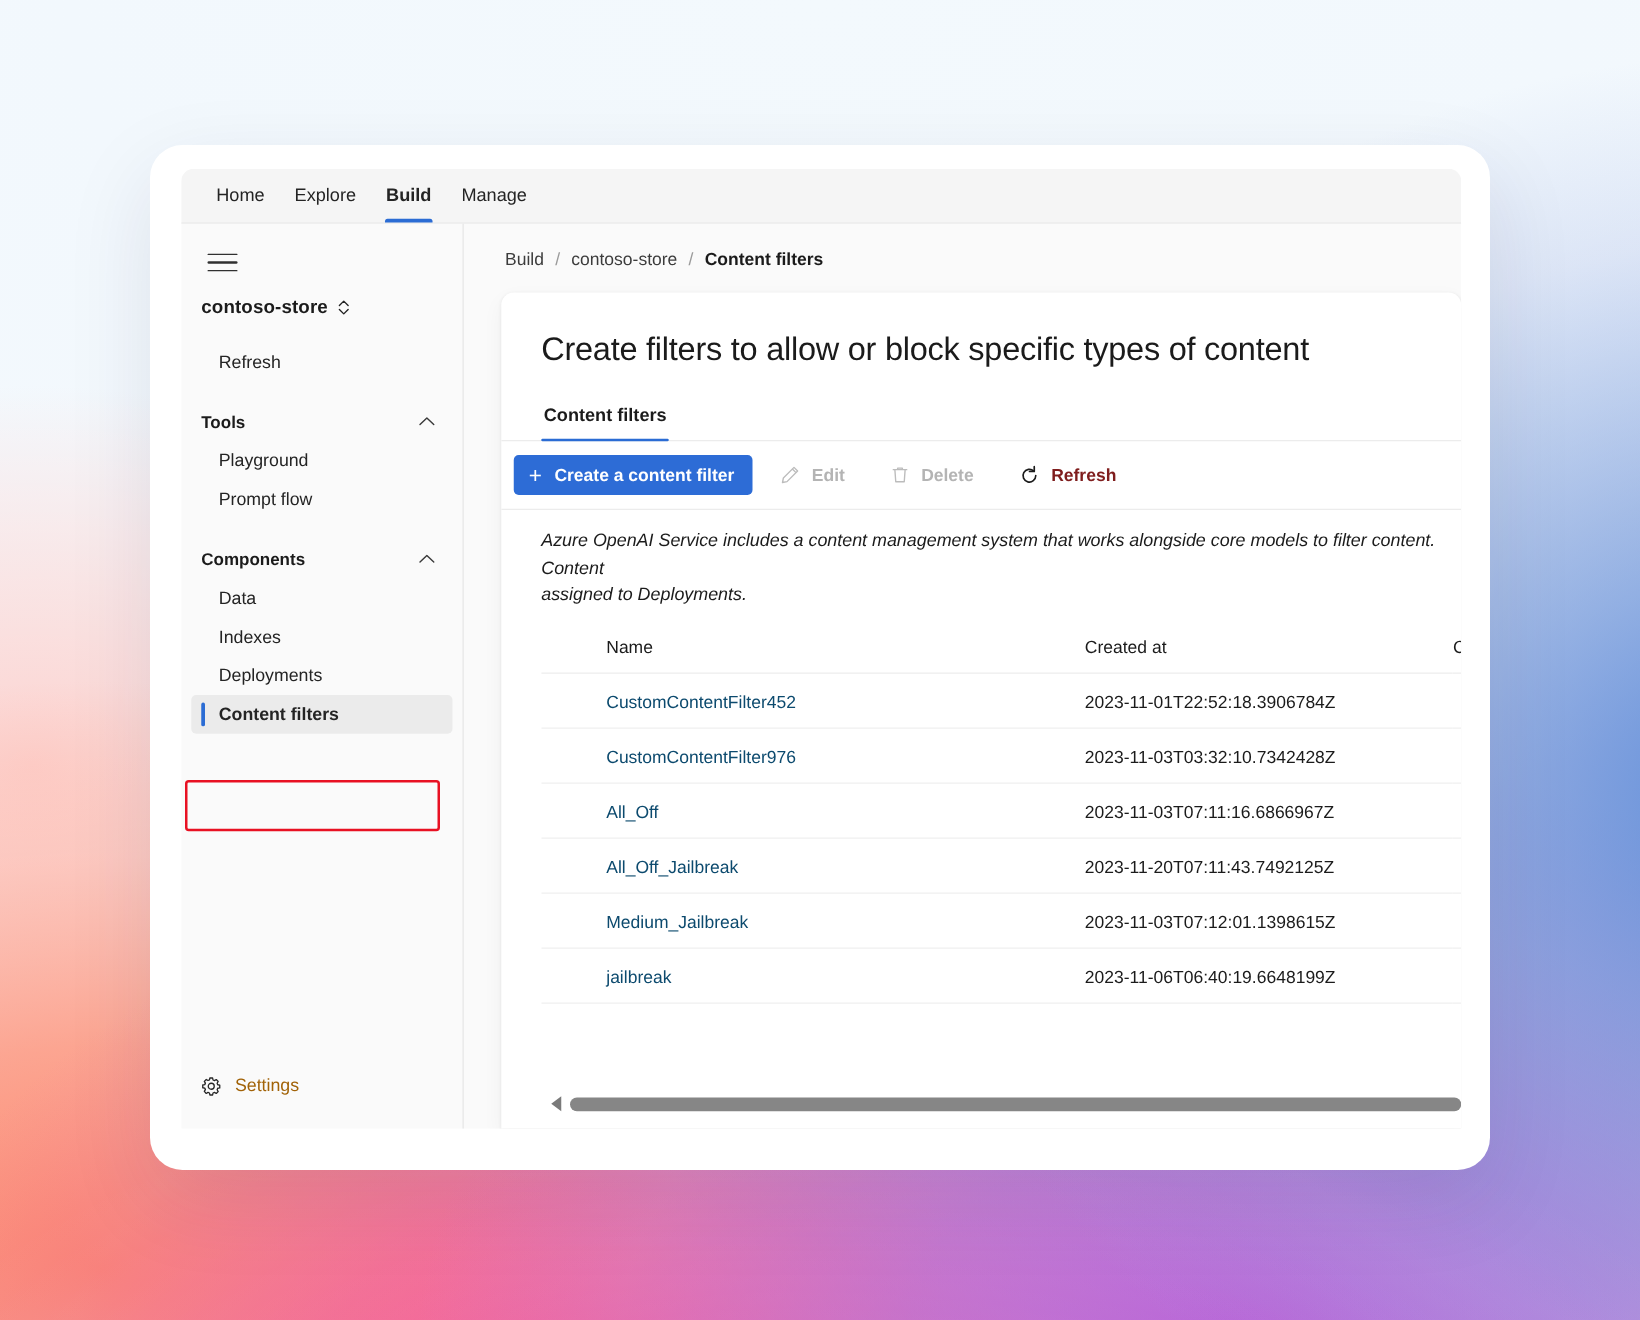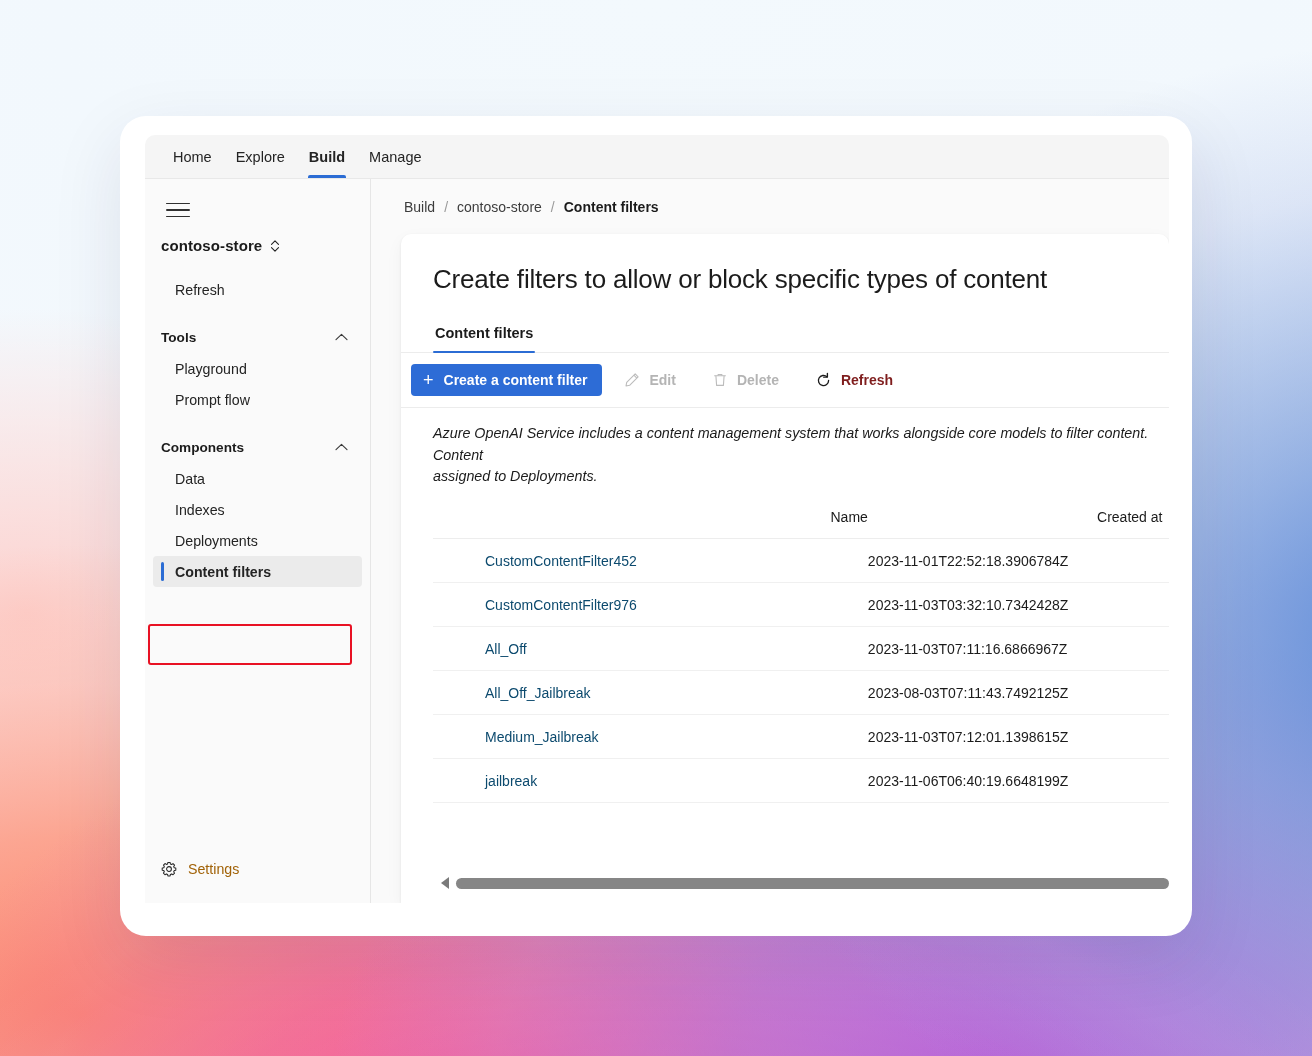--- a/index.html
+++ b/index.html
@@ -328,21 +328,21 @@
   .table-wrap {
     margin: 21px 0 0 32px;
     flex: 1;
     min-height: 0;
     display: flex;
     flex-direction: column;
     overflow: hidden;
   }
   table.filters { border-collapse: collapse; width: 1010px; table-layout: fixed; }
   table.filters th {
-    text-align: right;
+    text-align: left;
     font-size: 14px;
     font-weight: 400;
     color: #1b1b1b;
     padding: 0 0 13px 0;
     border-bottom: 1px solid #ededed;
   }
   table.filters td {
     font-size: 14px;
     color: #1b1b1b;
     height: 44px;
@@ -549,21 +549,21 @@
                   <td class="col-date">2023-11-03T03:32:10.7342428Z</td>
                   <td class="col-by"></td>
                 </tr>
                 <tr>
                   <td class="col-name"><span class="cell-link">All_Off</span></td>
                   <td class="col-date">2023-11-03T07:11:16.6866967Z</td>
                   <td class="col-by"></td>
                 </tr>
                 <tr>
                   <td class="col-name"><span class="cell-link">All_Off_Jailbreak</span></td>
-                  <td class="col-date">2023-08-03T07:11:43.7492125Z</td>
+                  <td class="col-date">2023-11-20T07:11:43.7492125Z</td>
                   <td class="col-by"></td>
                 </tr>
                 <tr>
                   <td class="col-name"><span class="cell-link">Medium_Jailbreak</span></td>
                   <td class="col-date">2023-11-03T07:12:01.1398615Z</td>
                   <td class="col-by"></td>
                 </tr>
                 <tr>
                   <td class="col-name"><span class="cell-link">jailbreak</span></td>
                   <td class="col-date">2023-11-06T06:40:19.6648199Z</td>

